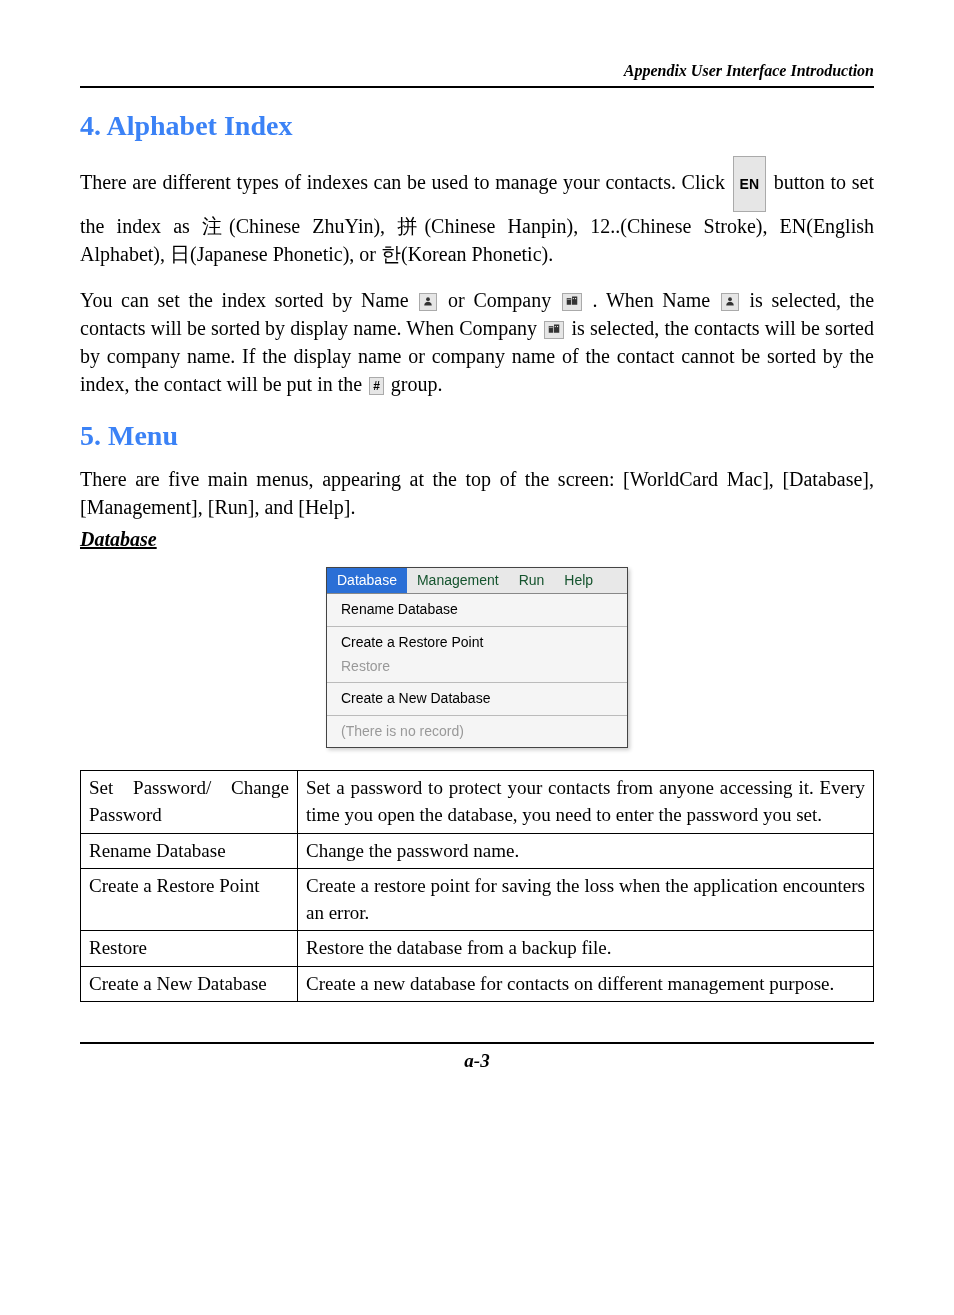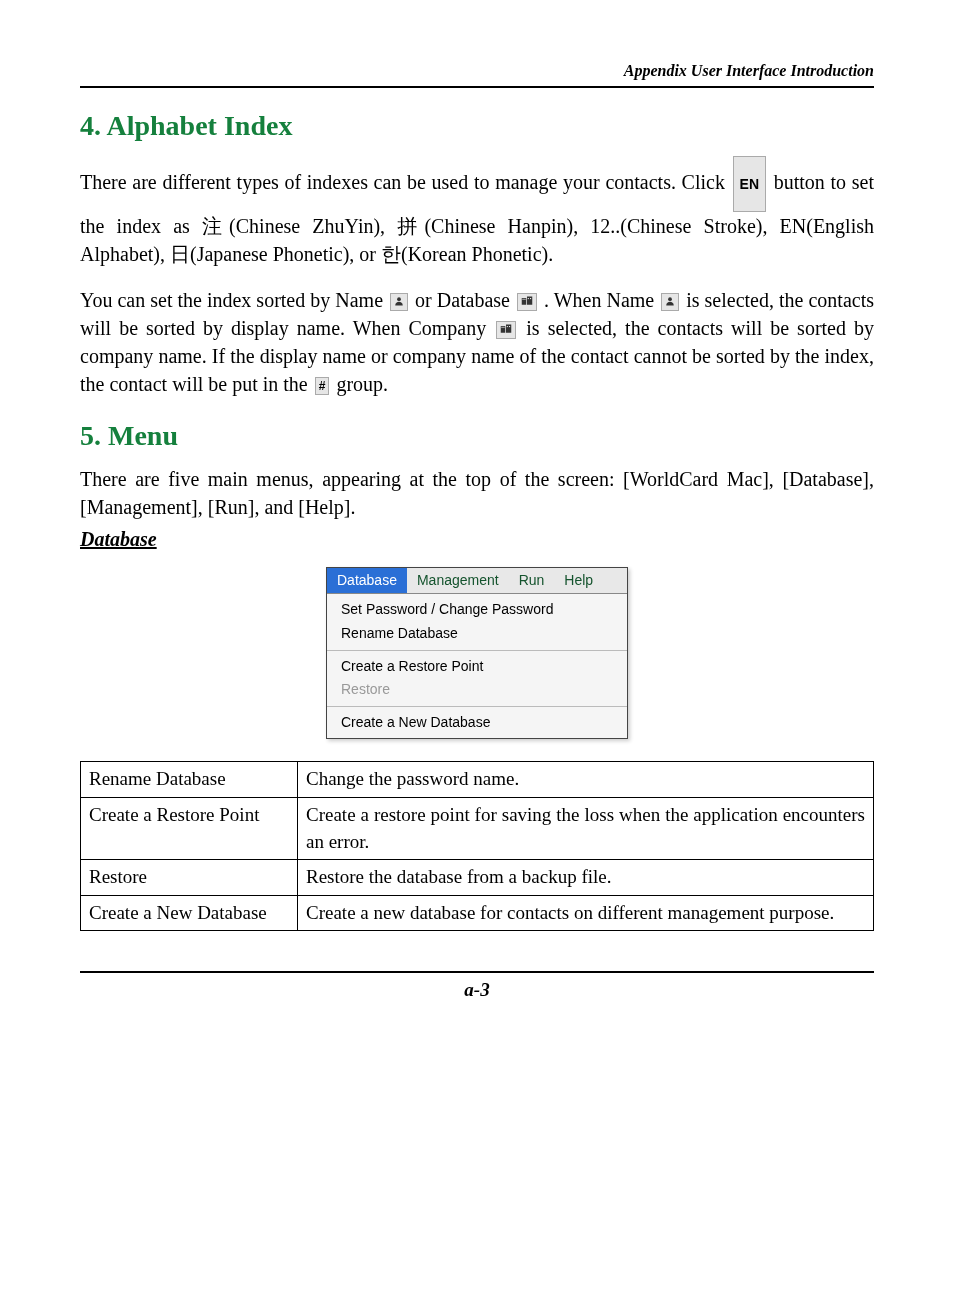--- a/index.html
+++ b/index.html
@@ -19,21 +19,21 @@
     text-align: right;
     font-size: 16px;
     margin-bottom: 4px;
   }
   .header-rule {
     border: none;
     border-top: 2px solid #000;
     margin: 0 0 18px 0;
   }
   h2.section {
-    color: #15803d;
+    color: #3b82f6;
     font-size: 28px;
     font-weight: bold;
     margin: 8px 0 10px 0;
   }
   .para {
     margin: 6px 0 18px 0;
     text-align: justify;
   }
   .inline-icon {
     display: inline-block;
@@ -144,21 +144,21 @@
 </div>
 
 <div class="para">
   <span>You can set the index sorted by Name </span>
   <span class="inline-icon small">
     <svg width="10" height="10" viewBox="0 0 16 16">
         <circle cx="8" cy="5" r="3" fill="#333"></circle>
         <path d="M2 15c0-4 3-6 6-6s6 2 6 6" fill="#333"></path>
       </svg>
   </span>
-  <span> or Database </span>
+  <span> or Company </span>
   <span class="inline-icon small">
     <svg width="12" height="10" viewBox="0 0 16 12">
         <rect x="1" y="2" width="6" height="9" fill="#333"></rect>
         <rect x="8" y="0" width="7" height="11" fill="#333"></rect>
         <rect x="2" y="3" width="1.5" height="1.5" fill="#e6e6e6"></rect>
         <rect x="4.5" y="3" width="1.5" height="1.5" fill="#e6e6e6"></rect>
         <rect x="9" y="2" width="1.5" height="1.5" fill="#e6e6e6"></rect>
         <rect x="12" y="2" width="1.5" height="1.5" fill="#e6e6e6"></rect>
       </svg>
   </span>
@@ -192,43 +192,49 @@
 
 <div class="menu-screenshot">
   <div class="menu-bar">
     <div class="tab active">Database</div>
     <div class="tab">Management</div>
     <div class="tab">Run</div>
     <div class="tab">Help</div>
   </div>
   <div class="menu-group">
     <div class="menu-item">
-        <span>Set Password / Change Password</span>
-      </div>
-    <div class="menu-item">
         <span>Rename Database</span>
       </div>
   </div>
   <div class="menu-group">
     <div class="menu-item">
         <span>Create a Restore Point</span>
       </div>
     <div class="menu-item disabled">
         <span>Restore</span>
       </div>
   </div>
   <div class="menu-group">
     <div class="menu-item">
         <span>Create a New Database</span>
       </div>
   </div>
+  <div class="menu-group">
+    <div class="menu-item disabled">
+        <span>(There is no record)</span>
+      </div>
+  </div>
 </div>
 
 <table class="defs">
   <tbody>
+      <tr>
+    <td>Set Password/ Change Password</td>
+    <td>Set a password to protect your contacts from anyone accessing it. Every time you open the database, you need to enter the password you set.</td>
+  </tr>
   <tr>
     <td>Rename Database</td>
     <td>Change the password name.</td>
   </tr>
   <tr>
     <td>Create a Restore Point</td>
     <td>Create a restore point for saving the loss when the application encounters an error.</td>
   </tr>
   <tr>
     <td>Restore</td>

